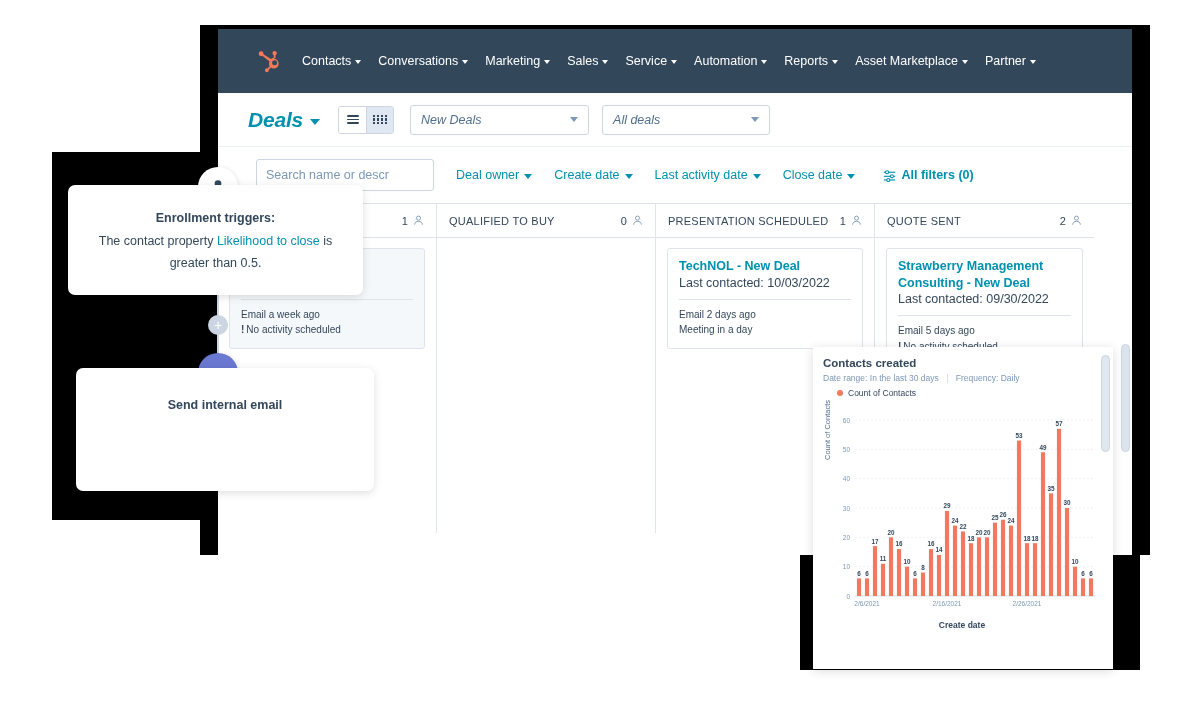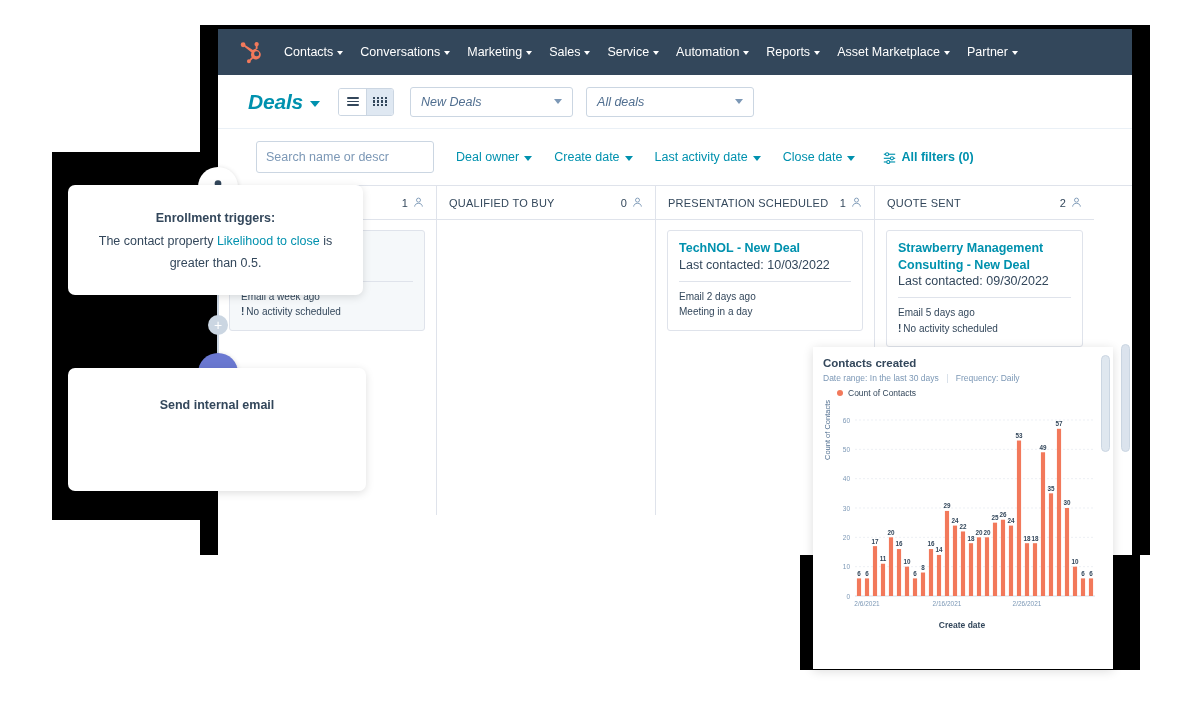--- a/index.html
+++ b/index.html
@@ -18,22 +18,22 @@
   #bp-chart { left: 800px; top: 340px; width: 340px; height: 330px; }
 
   
   #hswin {
     position: absolute; left: 218px; top: 29px;
     width: 914px; height: 526px;
     background: #fff; overflow: hidden;
   }
   
   #topnav {
-    height: 46px; background: #33475b;
-    display: flex; align-items: center; padding-left: 22px;
+    height: 64px; background: #33475b;
+    display: flex; align-items: center; padding-left: 40px;
     position: relative;
   }
   #hs-logo { width: 26px; height: 26px; flex: 0 0 26px; margin-right: 18px; }
   .navitem {
     color: #ffffff; font-size: 12.5px; margin-right: 17px;
     white-space: nowrap; display: flex; align-items: center; gap: 4px;
     cursor: pointer;
   }
   .caret-w {
     width: 0; height: 0; border-left: 3.5px solid transparent;
@@ -73,21 +73,21 @@
   }
   .griddots { display: grid; grid-template-columns: repeat(4,2.2px); gap: 1.6px; }
   .griddots i { width: 2.2px; height: 2.2px; background: #33475b; display: block; }
 
   .selectbox {
     height: 30px; border: 1px solid #cbd6e2; border-radius: 3px;
     background: #fff; display: flex; align-items: center;
     justify-content: space-between; padding: 0 10px;
     font-size: 12.5px; color: #516f90; cursor: pointer;
   }
-  #sel-newdeals { width: 163px; margin-left: 16px; }
+  #sel-newdeals { width: 179px; margin-left: 16px; }
   #sel-alldeals { width: 168px; margin-left: 13px; }
   .caret-sm {
     width: 0; height: 0; border-left: 4px solid transparent;
     border-right: 4px solid transparent; border-top: 5px solid #7c98b6;
   }
 
   
   #filterbar {
     height: 56px; display: flex; align-items: center;
     padding-left: 38px; background: #fff;
@@ -146,21 +146,21 @@
     background: #dbe3ed; border: 1px solid #cbd6e2; border-radius: 5px;
   }
 
   
   .wfcard {
     position: absolute; background: #fff; border-radius: 7px;
     box-shadow: 0 2px 9px rgba(0,0,0,0.13);
     text-align: center;
   }
   #wf1 { left: 68px; top: 185px; width: 295px; height: 110px; padding: 26px 22px 0; }
-  #wf2 { left: 68px; top: 368px; width: 298px; height: 123px; padding: 30px 26px 12px; }
+  #wf2 { left: 76px; top: 368px; width: 298px; height: 123px; padding: 30px 26px 12px; }
   .wf-title { font-size: 12.5px; font-weight: 700; color: #33475b; margin-bottom: 6px; }
   .wf-body { font-size: 12.5px; color: #33475b; line-height: 1.75; }
   .wf-link { color: #0091ae; }
   .ext-ic { display: inline-block; width: 9px; height: 9px; margin-left: 2px; }
 
   .wf-badge {
     position: absolute; width: 40px; height: 40px; border-radius: 50%;
     display: flex; align-items: center; justify-content: center;
     box-shadow: 0 1px 5px rgba(0,0,0,0.16);
   }

